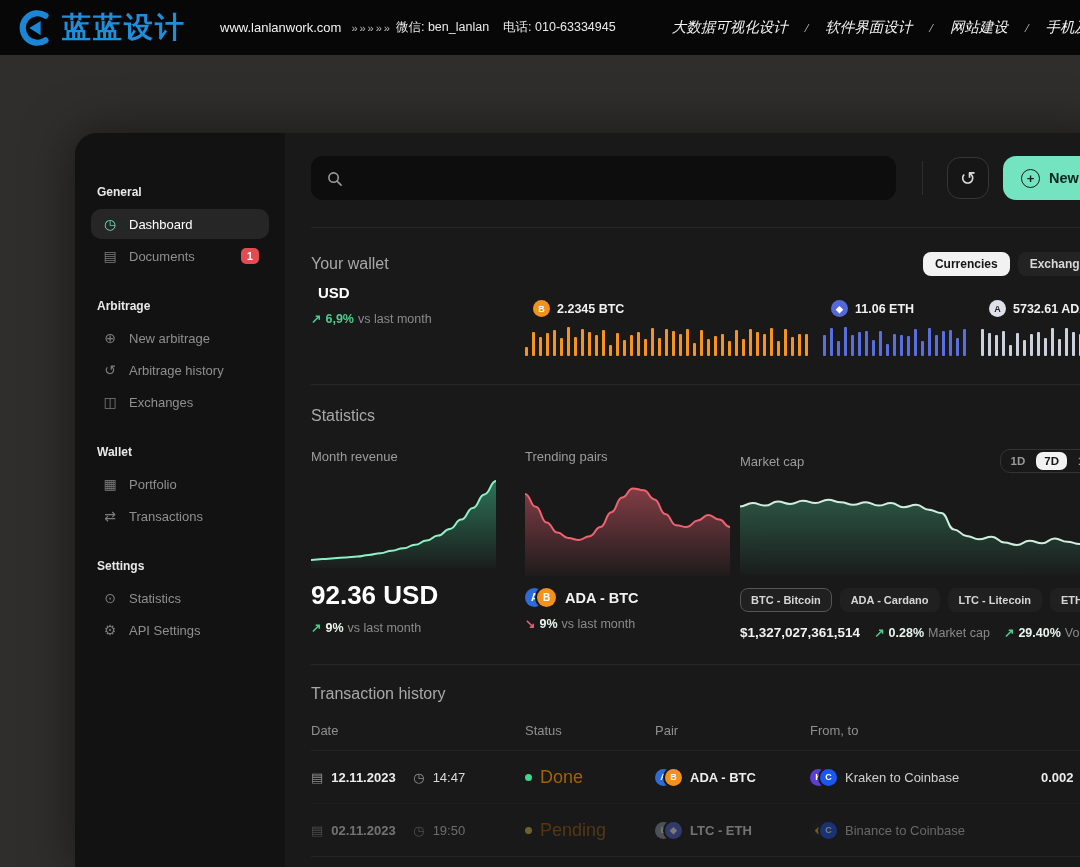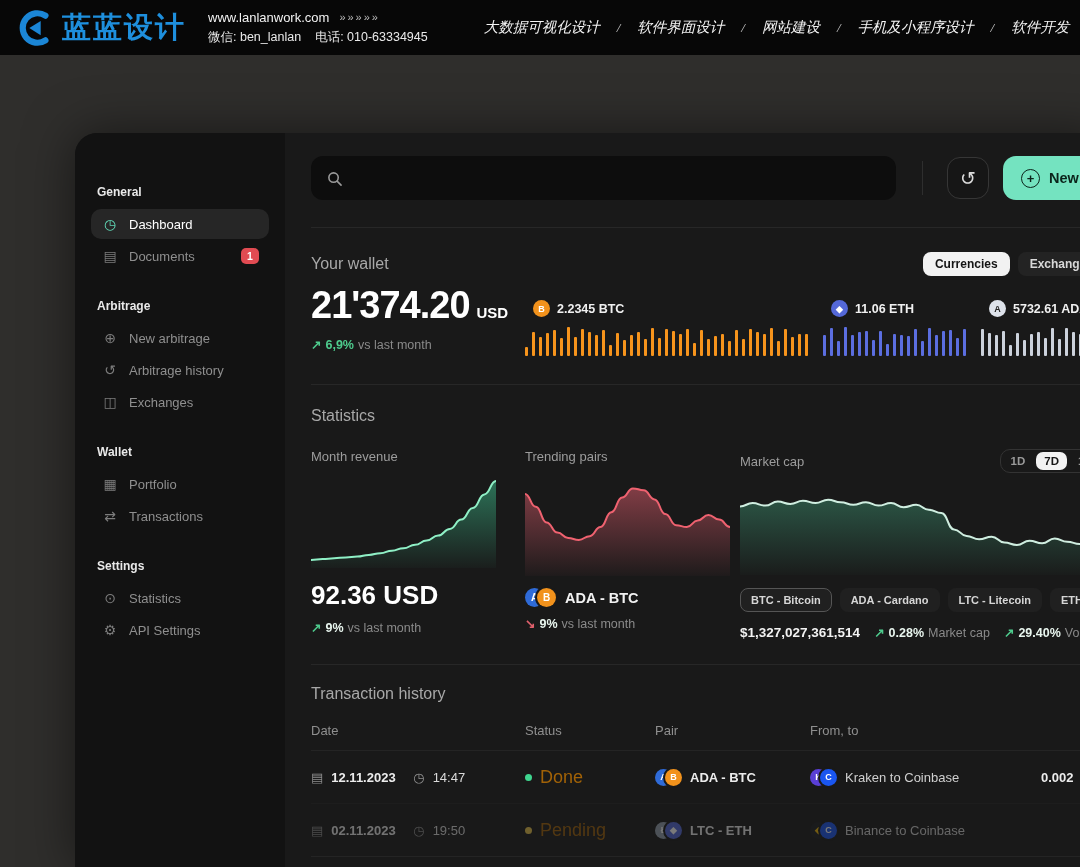--- a/index.html
+++ b/index.html
@@ -4,21 +4,21 @@
 <style>
   * { margin:0; padding:0; box-sizing:border-box; }
   html,body { width:1080px; height:867px; overflow:hidden; background:#2f2e2c;
     font-family:"Liberation Sans", sans-serif; position:relative; }
 
   
   .banner { position:absolute; top:0; left:0; width:1080px; height:55px; background:#070707;
     display:flex; align-items:center; padding:0 16px; gap:16px; z-index:20; }
   .logo-wrap { display:flex; align-items:center; gap:8px; }
   .logo-text { color:#1e8fdd; font-size:29px; font-weight:bold; letter-spacing:2px; white-space:nowrap; }
-  .contact { display:flex; flex-direction:column; gap:4px; margin-left:6px; }
+  .contact { display:flex; flex-direction:row; gap:4px; margin-left:18px; }
   .contact .line1 { display:flex; align-items:center; gap:10px; }
   .site { color:#f2f2f2; font-size:13px; }
   .arrows { color:#bdbdbd; font-size:11px; letter-spacing:2px; }
   .line2 { color:#eaeaea; font-size:12.5px; display:flex; gap:14px; white-space:nowrap; }
   .nav-menu { display:flex; align-items:center; gap:17px; margin-left:40px;
     font-family:"Liberation Serif", serif; font-style:italic; color:#f4f4f4; font-size:14.5px; white-space:nowrap; }
   .nav-menu .sep { color:#cfcfcf; font-size:13px; }
   .collect { margin-left:auto; display:flex; align-items:center; gap:9px;
     color:#d8c69c; font-family:"Liberation Serif", serif; font-weight:bold; font-size:24px; white-space:nowrap; }
 
@@ -258,21 +258,20 @@
       <span class="h2">Your wallet</span>
       <div class="pill-toggle">
         <span class="pill on">Currencies</span>
         <span class="pill off">Exchanges</span>
       </div>
     </div>
 
     <div class="w-body">
       <div class="w-left">
         <div class="balance">
-          <span class="bal-num">21'374.20</span>
           <span class="bal-cur">USD</span>
         </div>
         <div class="chg">
           <span class="arr-up">↗</span>
           <span class="pct" style="color:#4ecb8d">6,9%</span>
           <span class="sfx">vs last month</span>
         </div>
       </div>
 
       <div class="holdings">

